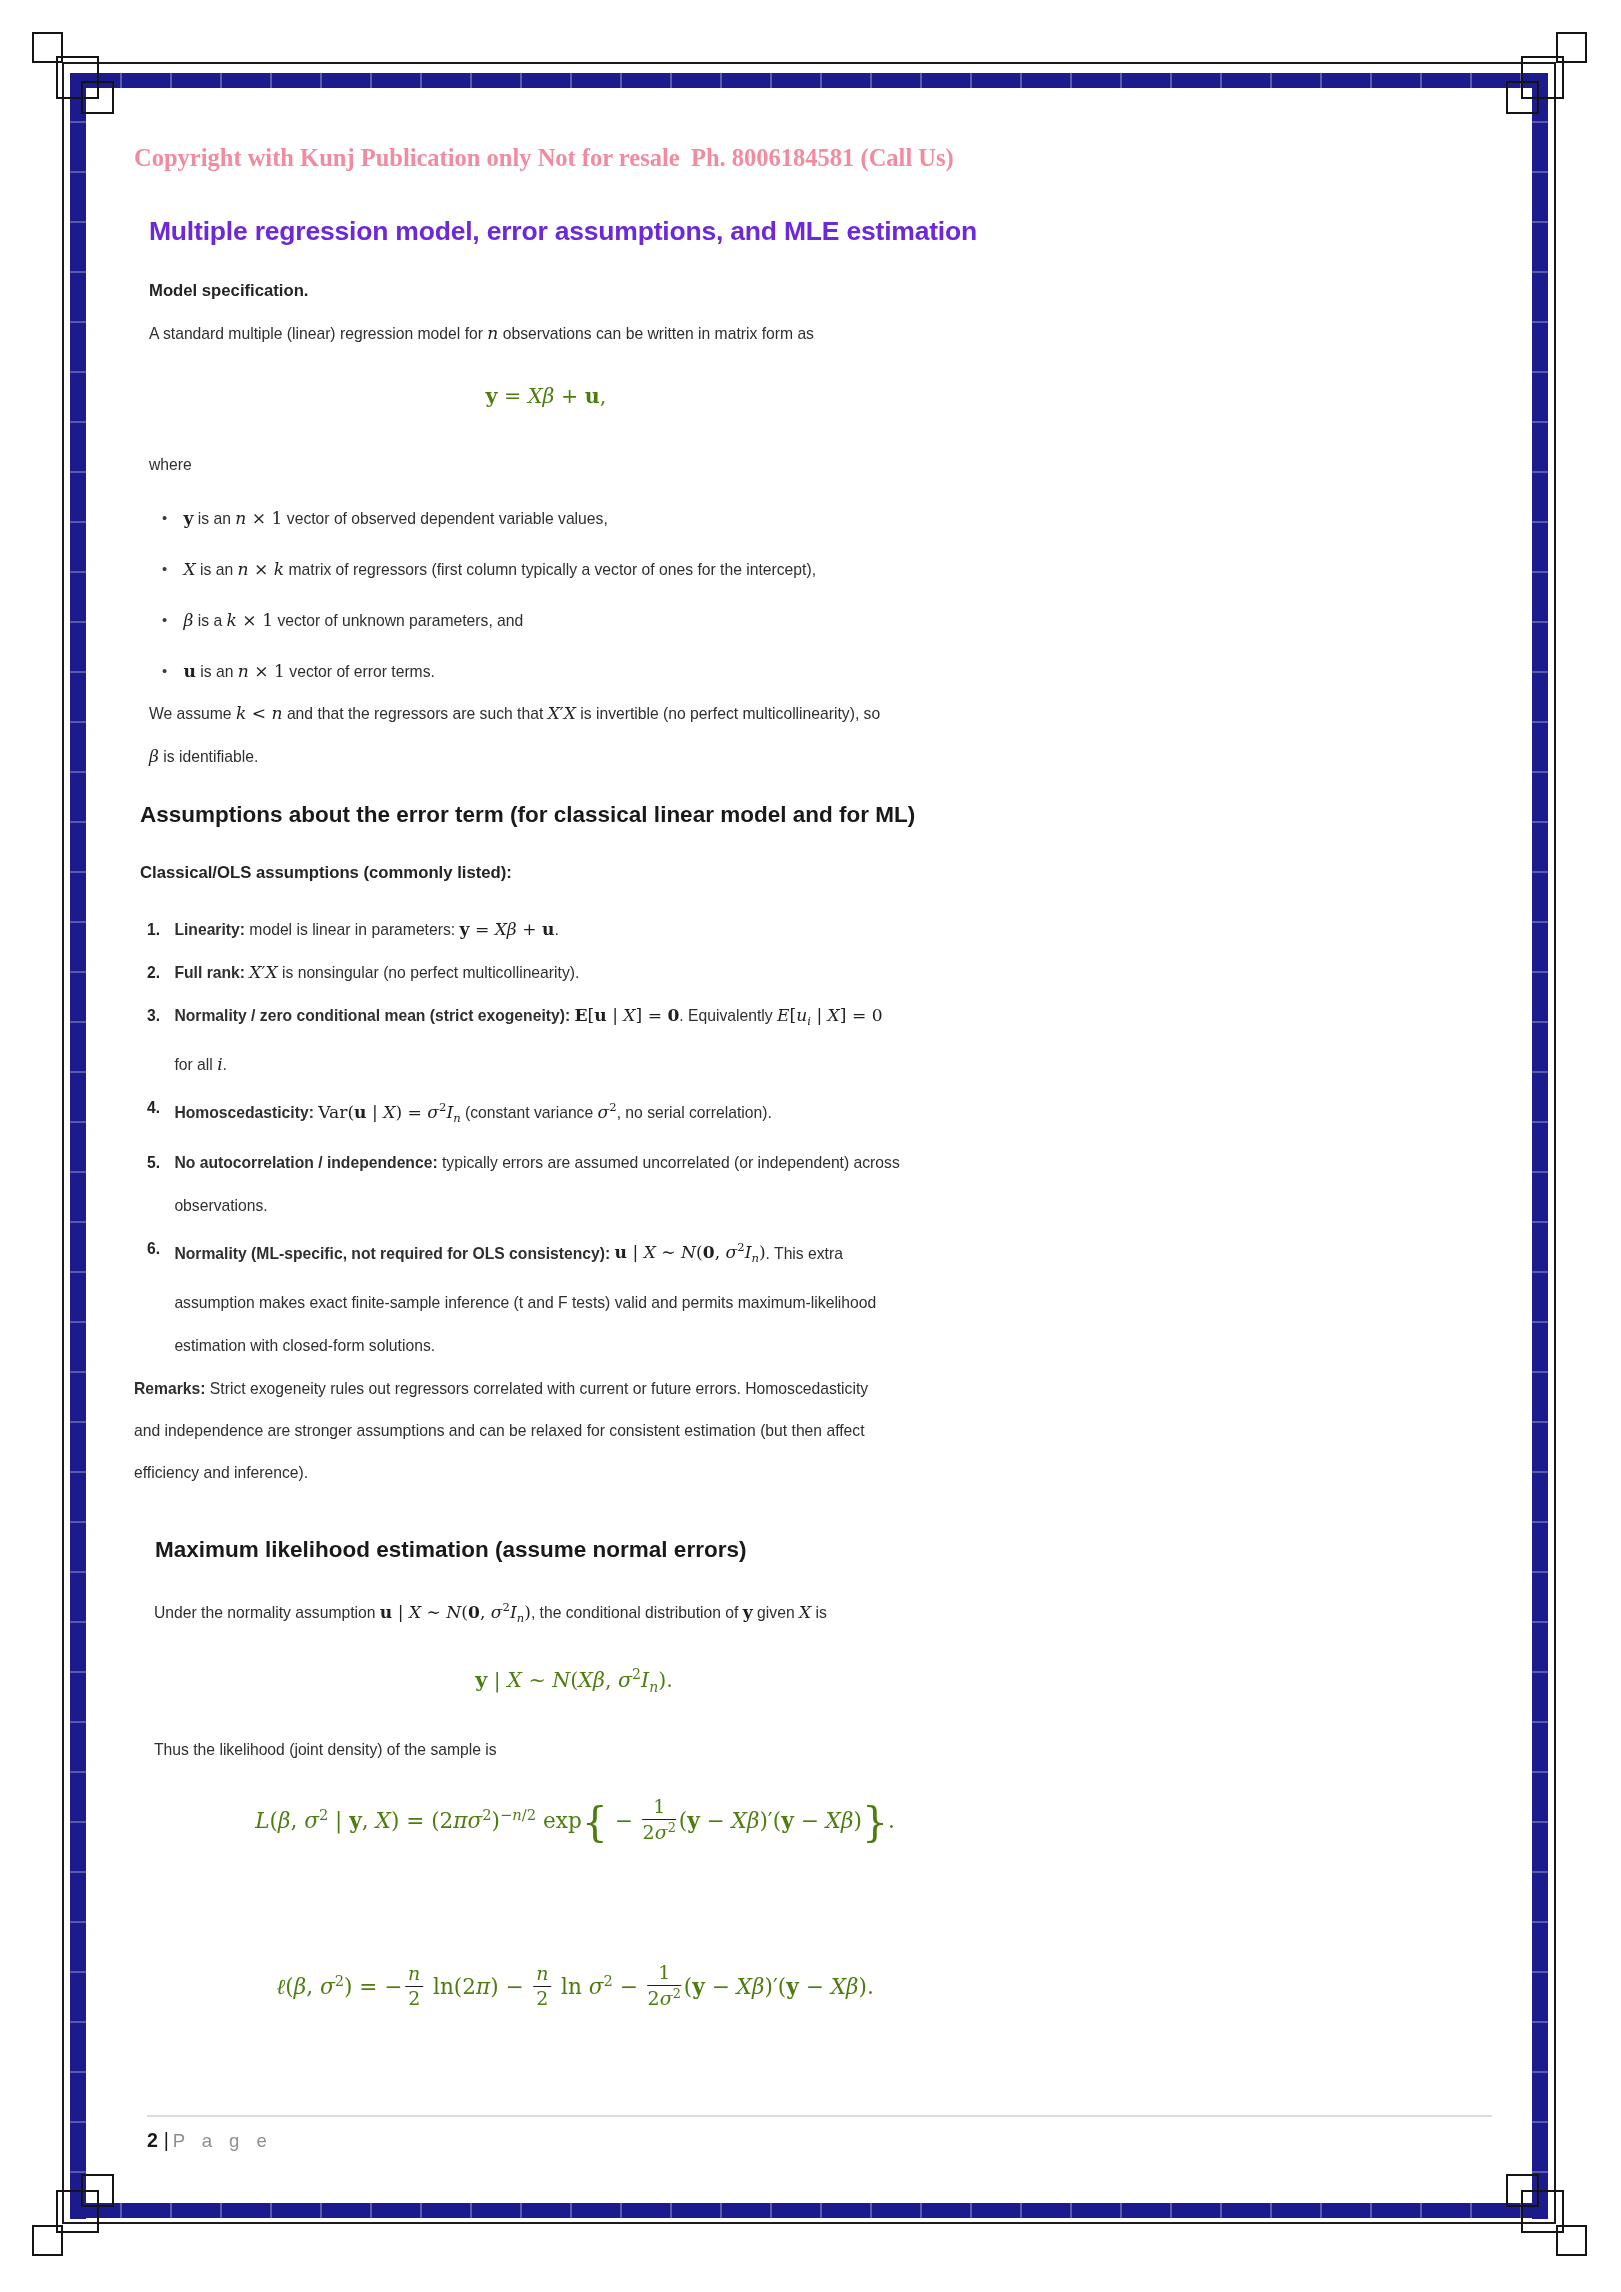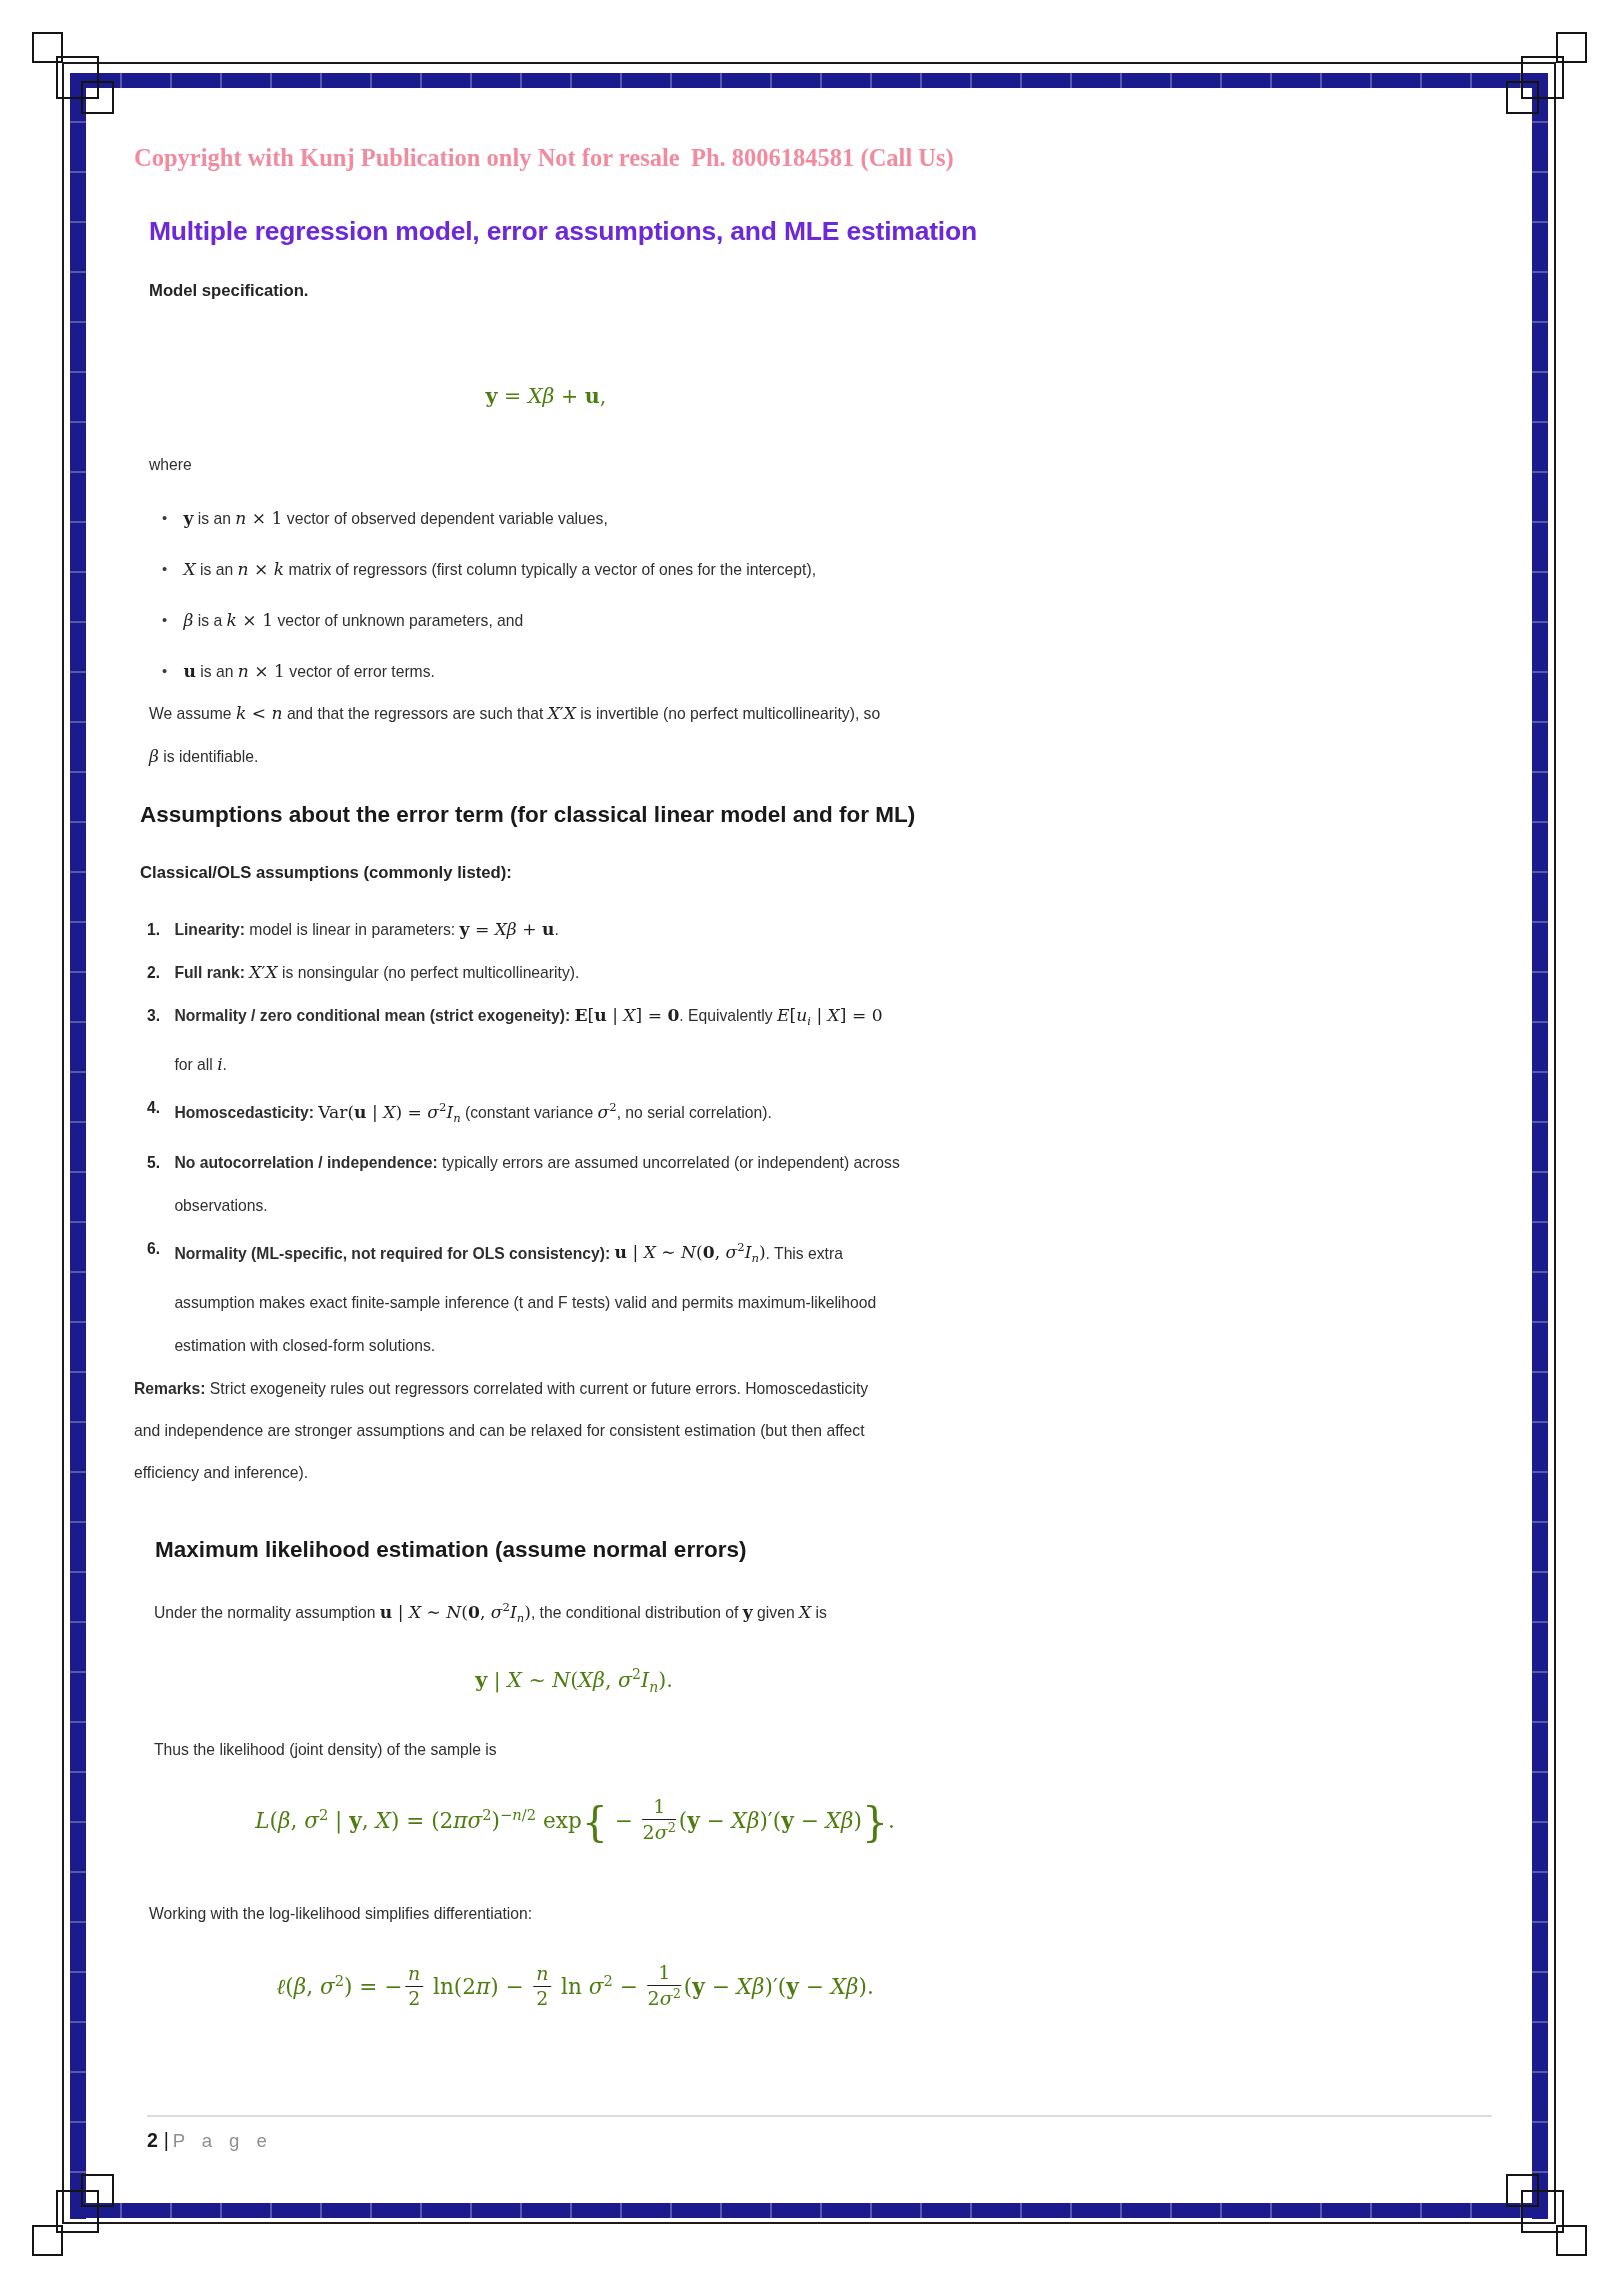--- a/index.html
+++ b/index.html
@@ -79,20 +79,21 @@
   <div class="csq" style="left:1556px;top:2225px;width:31px;height:31px;"></div>
   <div class="csq" style="left:1521px;top:2190px;width:43px;height:43px;"></div>
   <div class="csq" style="left:1506px;top:2174px;width:33px;height:33px;"></div>
 
   <span class="abs hdr" style="left:134px;top:144px;">Copyright with Kunj Publication only Not for resale</span>
   <span class="abs hdr" style="left:691px;top:144px;">Ph. 8006184581 (Call Us)</span>
 
   <h1 class="abs title" style="left:149px;top:216px;">Multiple regression model, error assumptions, and MLE estimation</h1>
 
   <h3 class="abs sub" style="left:149px;top:281px;">Model specification.</h3>
+  <div class="abs p" style="left:149px;top:323px;white-space:nowrap;">A standard multiple (linear) regression model for <span class="m"><i>n</i></span> observations can be written in matrix form as</div>
   <div class="eq" id="eq-model" style="left:546px;top:384px;"><b>y</b> = <i>Xβ</i> + <b>u</b>,</div>
   <div class="abs p" style="left:149px;top:456px;">where</div>
 
   <ul class="blts">
     <li><span class="m"><b>y</b></span> is an <span class="m"><i>n</i> × 1</span> vector of observed dependent variable values,</li>
     <li><span class="m"><i>X</i></span> is an <span class="m"><i>n</i> × <i>k</i></span> matrix of regressors (first column typically a vector of ones for the intercept),</li>
     <li><span class="m"><i>β</i></span> is a <span class="m"><i>k</i> × 1</span> vector of unknown parameters, and</li>
     <li><span class="m"><b>u</b></span> is an <span class="m"><i>n</i> × 1</span> vector of error terms.</li>
   </ul>
 
@@ -110,21 +111,20 @@
     <li><b>Normality (ML-specific, not required for OLS consistency):</b> <span class="m"><b>u</b> | <i>X</i> ∼ <i>N</i>(<b>0</b>, <i>σ</i><sup>2</sup><i>I<sub>n</sub></i>)</span>. This extra<br>assumption makes exact finite-sample inference (t and F tests) valid and permits maximum-likelihood<br>estimation with closed-form solutions.</li>
   </ol>
 
   <div class="abs p multi" style="left:134px;top:1368px;"><b>Remarks:</b> Strict exogeneity rules out regressors correlated with current or future errors. Homoscedasticity<br>and independence are stronger assumptions and can be relaxed for consistent estimation (but then affect<br>efficiency and inference).</div>
 
   <h2 class="abs sec" style="left:155px;top:1537px;">Maximum likelihood estimation (assume normal errors)</h2>
   <div class="abs p" style="left:154px;top:1600px;white-space:nowrap;">Under the normality assumption <span class="m"><b>u</b> | <i>X</i> ∼ <i>N</i>(<b>0</b>, <i>σ</i><sup>2</sup><i>I<sub>n</sub></i>)</span>, the conditional distribution of <span class="m"><b>y</b></span> given <span class="m"><i>X</i></span> is</div>
   <div class="eq" id="eq-ydist" style="left:574px;top:1666px;"><b>y</b> | <i>X</i> ∼ <i>N</i>(<i>Xβ</i>, <i>σ</i><sup>2</sup><i>I<sub>n</sub></i>).</div>
   <div class="abs p" style="left:154px;top:1741px;">Thus the likelihood (joint density) of the sample is</div>
   <div class="eq eq-big" id="eq-L" style="left:575px;top:1798px;"><i>L</i>(<i>β</i>, <i>σ</i><sup>2</sup> | <b>y</b>, <i>X</i>) = (2<i>πσ</i><sup>2</sup>)<sup>−<i>n</i>/2</sup> exp<span class="big">{</span> − <span class="frac"><span class="num">1</span><span class="den">2<i>σ</i><sup>2</sup></span></span>(<b>y</b> − <i>Xβ</i>)′(<b>y</b> − <i>Xβ</i>)<span class="big">}</span>.</div>
-  <div class="abs p" style="left:149px;top:1905px;">Working with the log-likelihood simplifies differentiation:</div>
   <div class="eq eq-big" id="eq-ell" style="left:575px;top:1964px;"><i>ℓ</i>(<i>β</i>, <i>σ</i><sup>2</sup>) = −<span class="frac"><span class="num"><i>n</i></span><span class="den">2</span></span> ln(2<i>π</i>) − <span class="frac"><span class="num"><i>n</i></span><span class="den">2</span></span> ln <i>σ</i><sup>2</sup> − <span class="frac"><span class="num">1</span><span class="den">2<i>σ</i><sup>2</sup></span></span>(<b>y</b> − <i>Xβ</i>)′(<b>y</b> − <i>Xβ</i>).</div>
 
   <div id="footer-rule"></div>
   <div class="abs" style="left:147px;top:2129px;">
     <span class="pgnum">2</span><span class="pgsep">|</span><span class="pglbl">P a g e</span>
   </div>
 
 </div>
 
 

